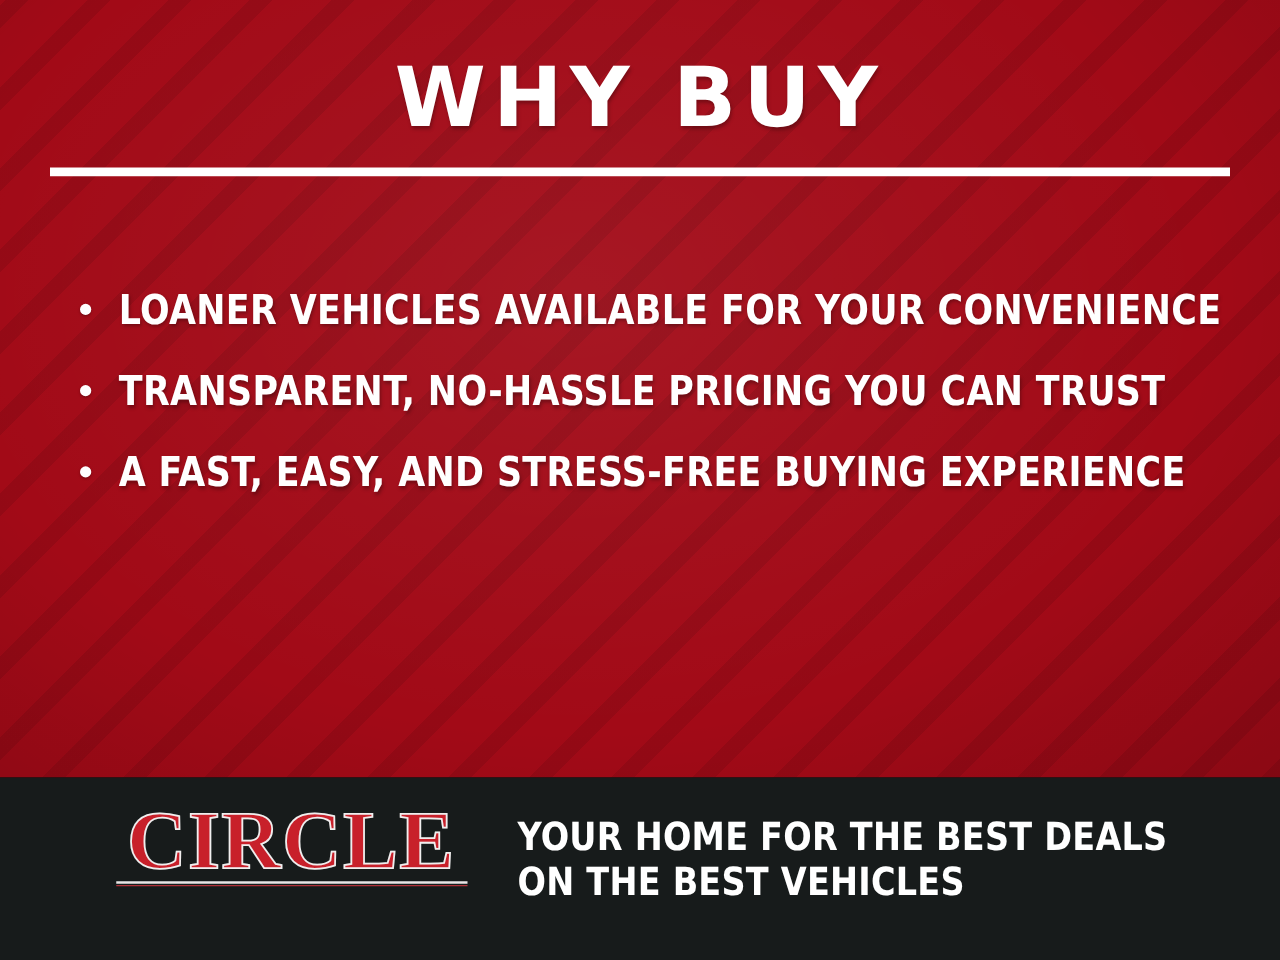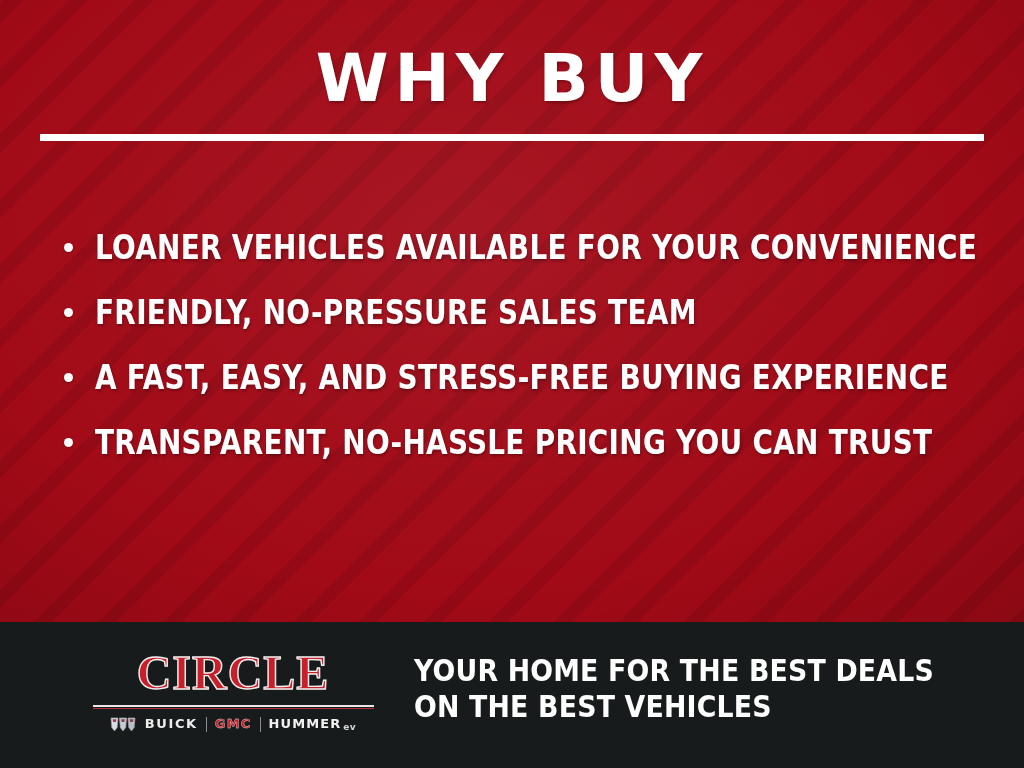--- a/index.html
+++ b/index.html
@@ -121,21 +121,21 @@
   
   #logo-block {
     position: absolute;
     left: 88px;
     top: 644px;
     width: 290px;
   }
   #logo-word {
     color: #c8202a;
     font-family: "Liberation Serif", "DejaVu Serif", serif;
-    font-size: 48px;
+    font-size: 66px;
     font-weight: 700;
     line-height: 58px;
     letter-spacing: 1px;
     text-align: center;
     -webkit-text-stroke: 1.4px #f0eeee;
     text-shadow: 0 0 1px rgba(255,255,255,0.55);
   }
   #logo-rule-top {
     width: 281px;
     height: 2px;
@@ -223,72 +223,41 @@
   <div id="title">WHY BUY</div>
   <div id="title-rule"></div>
 
   <div id="bullets">
 
     <div class="bullet-row">
       <span class="bullet-dot"></span>
       <span class="bullet-text">LOANER VEHICLES AVAILABLE FOR YOUR CONVENIENCE</span>
     </div>
 
+
+
     <div class="bullet-row">
       <span class="bullet-dot"></span>
-      <span class="bullet-text">FRIENDLY, NO-PRESSURE SALES TEAM</span>
+      <span class="bullet-text">TRANSPARENT, NO-HASSLE PRICING YOU CAN TRUST</span>
     </div>
-
 
     <div class="bullet-row">
       <span class="bullet-dot"></span>
       <span class="bullet-text">A FAST, EASY, AND STRESS-FREE BUYING EXPERIENCE</span>
     </div>
 
-    <div class="bullet-row">
-      <span class="bullet-dot"></span>
-      <span class="bullet-text">TRANSPARENT, NO-HASSLE PRICING YOU CAN TRUST</span>
-    </div>
-
   </div>
 
   <div id="footer"></div>
 
   <div id="logo-block">
     <div id="logo-word">CIRCLE</div>
     <div id="logo-rule-top"></div>
     <div id="logo-rule-bottom"></div>
 
-    <div id="brand-row">
-
-      <span id="tri-shield">
-        <svg width="26" height="15" viewBox="0 0 26 15" xmlns="http://www.w3.org/2000/svg">
-          <g>
-            <path d="M1 1 L8 1 L7.2 10.5 L4.5 14 L1.8 10.5 Z" fill="#d9dde4" stroke="#9aa2ad" stroke-width="0.7"></path>
-            <path d="M9.5 1 L16.5 1 L15.7 10.5 L13 14 L10.3 10.5 Z" fill="#c8ccd4" stroke="#9aa2ad" stroke-width="0.7"></path>
-            <path d="M18 1 L25 1 L24.2 10.5 L21.5 14 L18.8 10.5 Z" fill="#b9bec7" stroke="#9aa2ad" stroke-width="0.7"></path>
-            <path d="M2.6 2.2 L6.4 2.2 L5.9 5 L3.1 5 Z" fill="#8f2530" opacity="0.85"></path>
-            <path d="M11.1 2.2 L14.9 2.2 L14.4 5 L11.6 5 Z" fill="#8f2530" opacity="0.85"></path>
-            <path d="M19.6 2.2 L23.4 2.2 L22.9 5 L20.1 5 Z" fill="#8f2530" opacity="0.85"></path>
-          </g>
-        </svg>
-      </span>
-
-      <span class="brand-word" id="brand-buick">BUICK</span>
-
-      <span class="brand-sep"></span>
-
-      <span class="brand-word" id="brand-gmc">GMC</span>
-
-      <span class="brand-sep"></span>
-
-      <span class="brand-word" id="brand-hummer">HUMMER</span>
-      <span id="brand-ev">ev</span>
-
-    </div>
   </div>
 
   <div id="tagline">
     <span class="tagline-line">YOUR HOME FOR THE BEST DEALS</span>
     <span class="tagline-line">ON THE BEST VEHICLES</span>
   </div>
 
 </div>
 
 </body></html>

